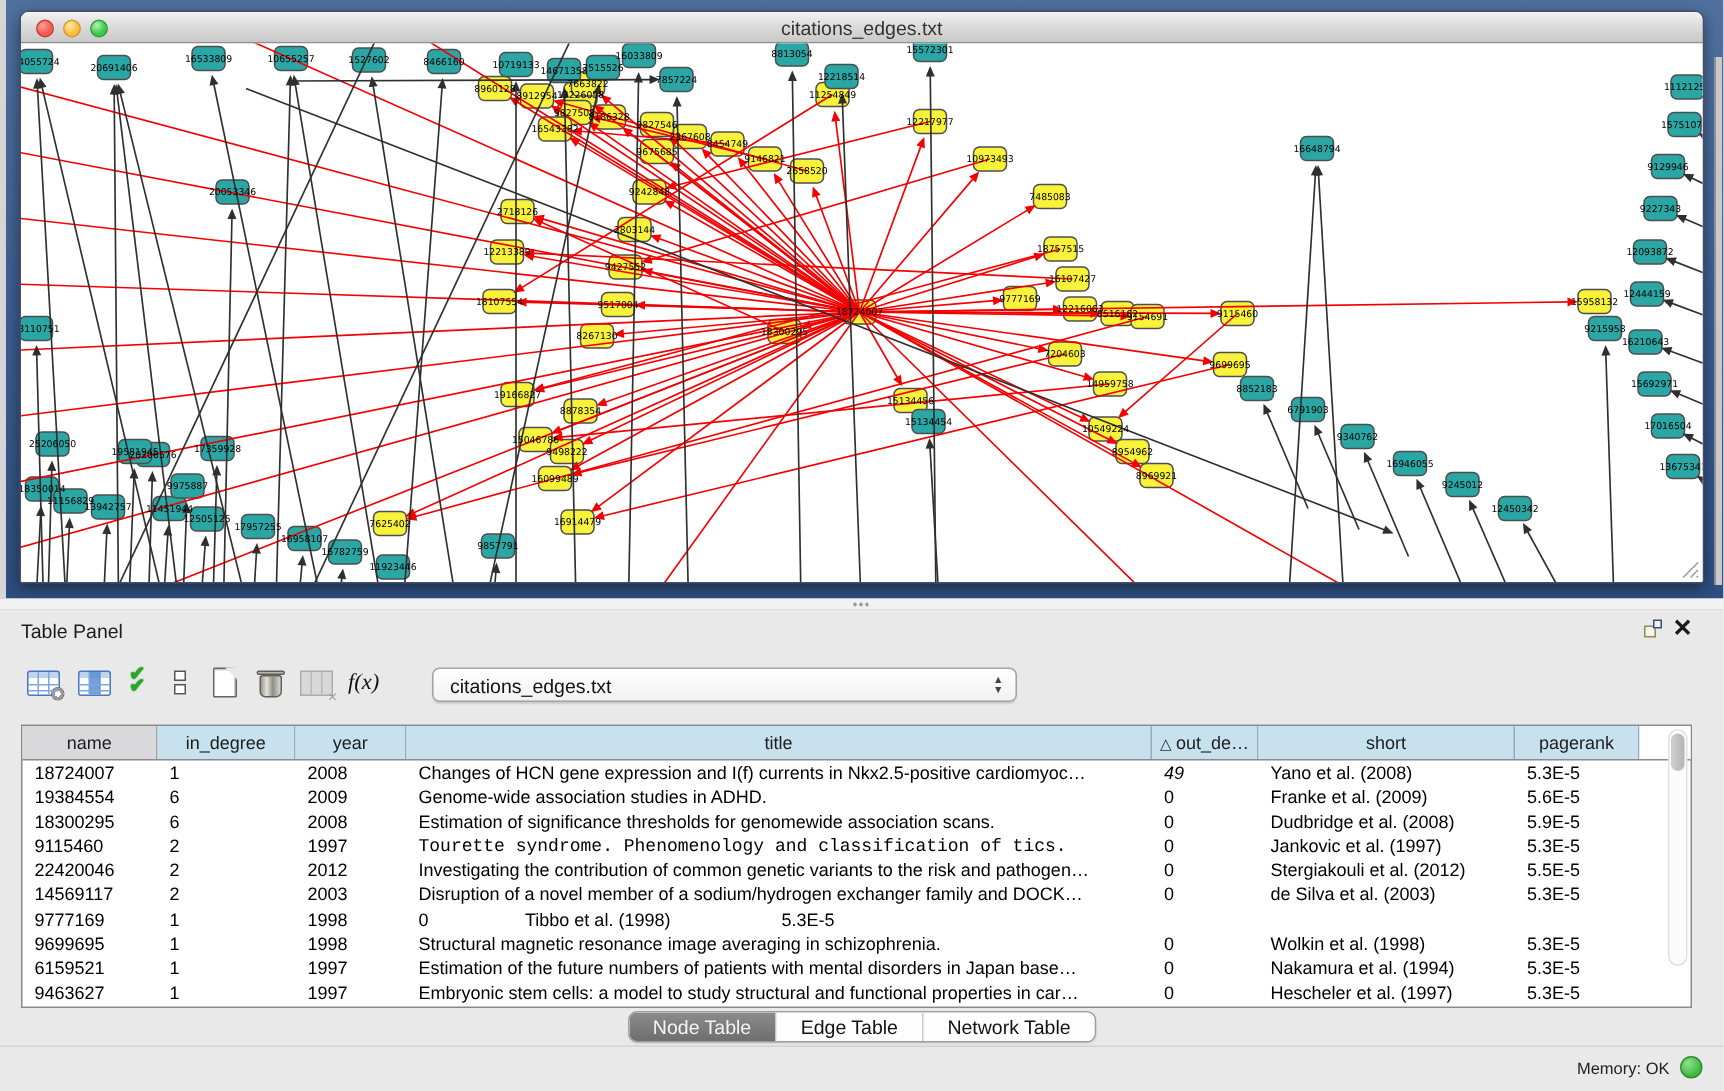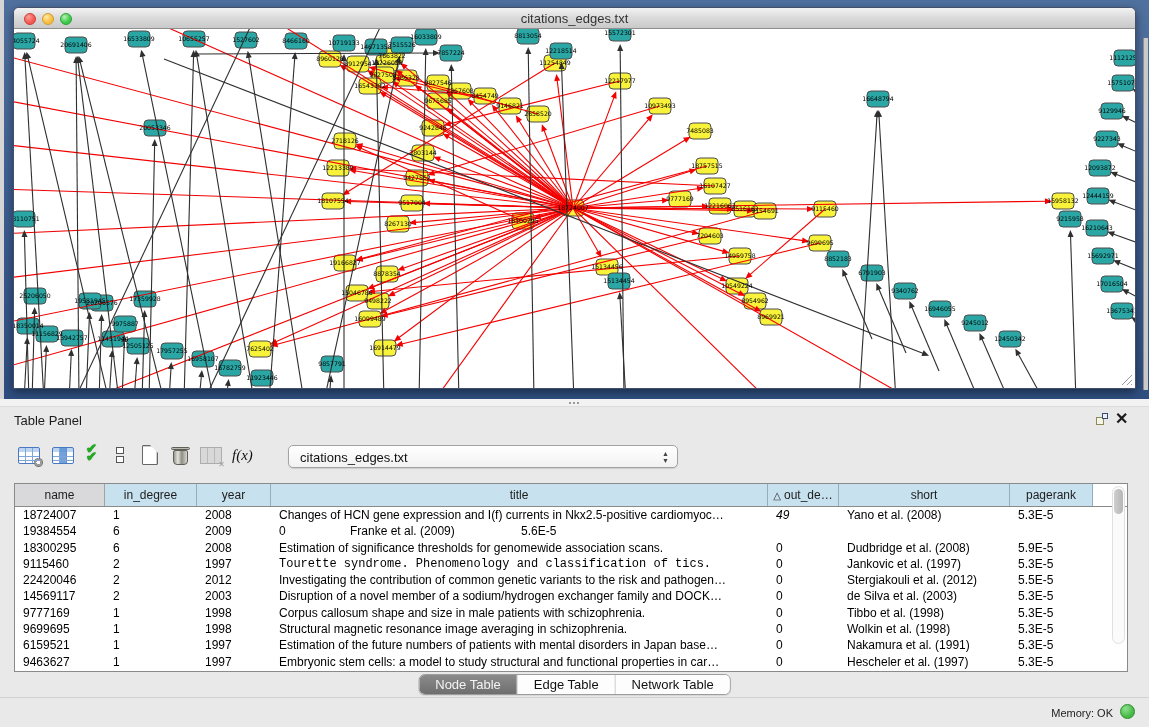--- a/index.html
+++ b/index.html
@@ -662,20 +662,21 @@
             <div class="td" style="width: 74px;">2008</div>
             <div class="td" style="width: 497px;">Changes of HCN gene expression and I(f) currents in Nkx2.5-positive cardiomyoc…</div>
             <div class="td" style="width: 71px; font-style: italic;">49</div>
             <div class="td" style="width: 171px;">Yano et al. (2008)</div>
             <div class="td" style="width: 83px;">5.3E-5</div>
           </div>
           <div class="tr">
             <div class="td" style="width: 90px;">19384554</div>
             <div class="td" style="width: 92px;">6</div>
             <div class="td" style="width: 74px;">2009</div>
+            <div class="td" style="width: 497px;">Genome-wide association studies in ADHD.</div>
             <div class="td" style="width: 71px;">0</div>
             <div class="td" style="width: 171px;">Franke et al. (2009)</div>
             <div class="td" style="width: 83px;">5.6E-5</div>
           </div>
           <div class="tr">
             <div class="td" style="width: 90px;">18300295</div>
             <div class="td" style="width: 92px;">6</div>
             <div class="td" style="width: 74px;">2008</div>
             <div class="td" style="width: 497px;">Estimation of significance thresholds for genomewide association scans.</div>
             <div class="td" style="width: 71px;">0</div>
@@ -706,41 +707,40 @@
             <div class="td" style="width: 74px;">2003</div>
             <div class="td" style="width: 497px;">Disruption of a novel member of a sodium/hydrogen exchanger family and DOCK…</div>
             <div class="td" style="width: 71px;">0</div>
             <div class="td" style="width: 171px;">de Silva et al. (2003)</div>
             <div class="td" style="width: 83px;">5.3E-5</div>
           </div>
           <div class="tr">
             <div class="td" style="width: 90px;">9777169</div>
             <div class="td" style="width: 92px;">1</div>
             <div class="td" style="width: 74px;">1998</div>
-            <div class="td" style="width: 497px;">Corpus callosum shape and size in male patients with schizophrenia.</div>
             <div class="td" style="width: 71px;">0</div>
             <div class="td" style="width: 171px;">Tibbo et al. (1998)</div>
             <div class="td" style="width: 83px;">5.3E-5</div>
           </div>
           <div class="tr">
             <div class="td" style="width: 90px;">9699695</div>
             <div class="td" style="width: 92px;">1</div>
             <div class="td" style="width: 74px;">1998</div>
             <div class="td" style="width: 497px;">Structural magnetic resonance image averaging in schizophrenia.</div>
             <div class="td" style="width: 71px;">0</div>
             <div class="td" style="width: 171px;">Wolkin et al. (1998)</div>
             <div class="td" style="width: 83px;">5.3E-5</div>
           </div>
           <div class="tr">
             <div class="td" style="width: 90px;">6159521</div>
             <div class="td" style="width: 92px;">1</div>
             <div class="td" style="width: 74px;">1997</div>
             <div class="td" style="width: 497px;">Estimation of the future numbers of patients with mental disorders in Japan base…</div>
             <div class="td" style="width: 71px;">0</div>
-            <div class="td" style="width: 171px;">Nakamura et al. (1991)</div>
+            <div class="td" style="width: 171px;">Nakamura et al. (1994)</div>
             <div class="td" style="width: 83px;">5.3E-5</div>
           </div>
           <div class="tr">
             <div class="td" style="width: 90px;">9463627</div>
             <div class="td" style="width: 92px;">1</div>
             <div class="td" style="width: 74px;">1997</div>
             <div class="td" style="width: 497px;">Embryonic stem cells: a model to study structural and functional properties in car…</div>
             <div class="td" style="width: 71px;">0</div>
             <div class="td" style="width: 171px;">Hescheler et al. (1997)</div>
             <div class="td" style="width: 83px;">5.3E-5</div>

